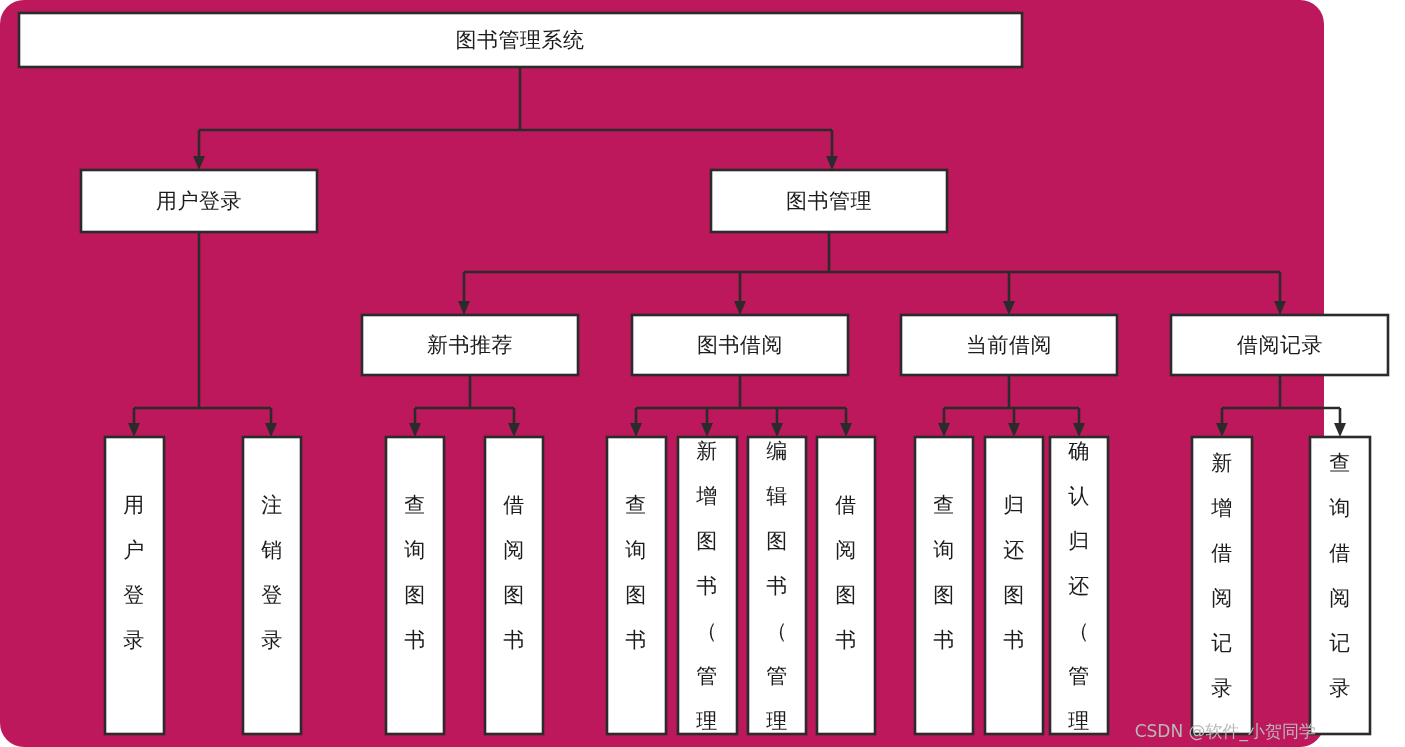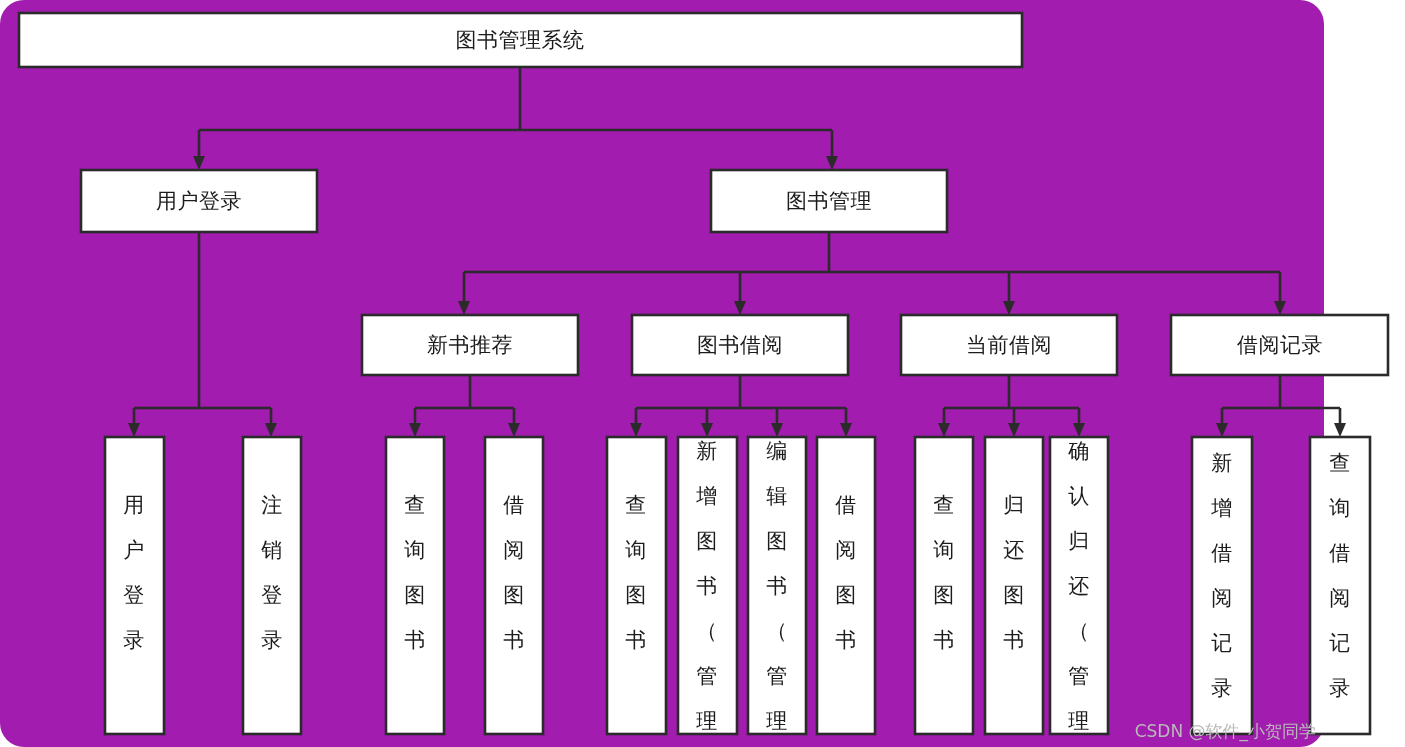--- a/index.html
+++ b/index.html
@@ -11,21 +11,21 @@
   body {
     width: 1405px;
     height: 747px;
     overflow: hidden;
     font-family: "DejaVu Sans", "Liberation Sans", sans-serif;
   }
   #diagram-root {
     position: relative;
     width: 1324px;
     height: 747px;
-    background: #a21caf;
+    background: #be185d;
     border-radius: 24px;
   }
   svg#tree-svg {
     position: absolute;
     left: 0;
     top: 0;
     width: 1405px;
     height: 747px;
     display: block;
   }

